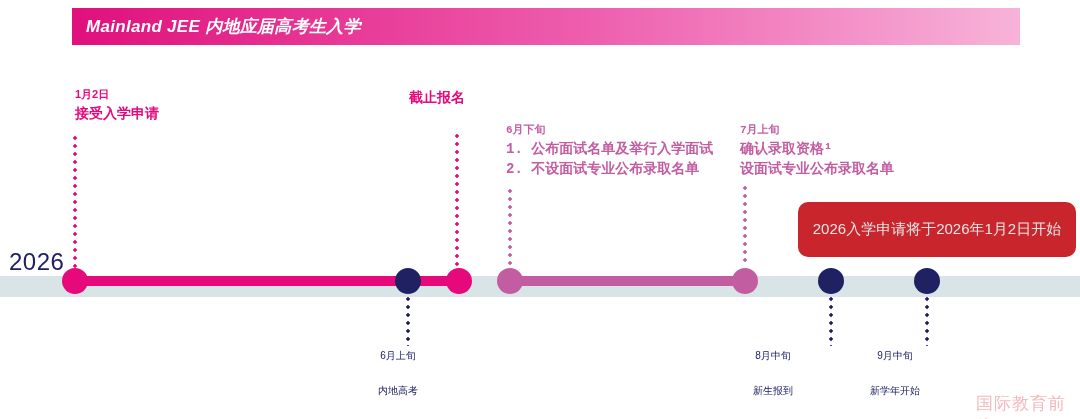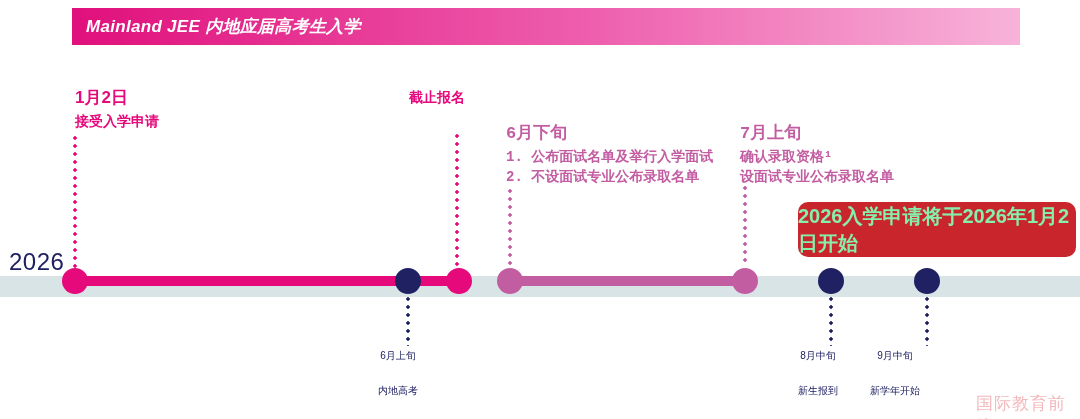--- a/index.html
+++ b/index.html
@@ -26,36 +26,36 @@
     color: #ffffff;
     font-weight: bold;
     font-size: 17px;
     padding-left: 14px;
     letter-spacing: 0.3px;
     font-style: italic;
   }
 
   
   .evt { position: absolute; line-height: 1.3; }
-  .evt .evt-date { font-weight: bold; font-size: 17px; margin-bottom: 4px; }
+  .evt .evt-date { font-weight: bold; font-size: 11px; margin-bottom: 4px; }
   .evt .evt-line { font-weight: bold; font-size: 14px; line-height: 1.25; margin-top: 2px; }
   .pink-text { color: var(--pink); }
   .orchid-text { color: var(--orchid); font-family: Liberation Mono, monospace; }
   .align-right { text-align: right; }
 
   
   .badge {
     position: absolute;
     left: 798px; top: 202px;
     width: 278px; height: 55px;
     background: var(--red);
     border-radius: 10px;
     display: flex; align-items: center; justify-content: center;
   }
-  .badge-text { color: #86efac; font-weight: bold; font-size: 20px; }
+  .badge-text { color: #e5e5e5; font-weight: normal; font-size: 15px; }
 
   
   .year-label {
     position: absolute;
     left: 9px; top: 248px;
     font-size: 24px;
     color: var(--navy);
     letter-spacing: 0.5px;
   }
   .track-band {
@@ -170,21 +170,21 @@
   <div class="vdots orchid-d" style="left:743px; top:185px; height:81px;"></div>
 
   <div class="vdots navy-d" style="left:406px; top:296px; height:50px;"></div>
   <div class="vdots navy-d" style="left:829px; top:296px; height:50px;"></div>
   <div class="vdots navy-d" style="left:925px; top:296px; height:50px;"></div>
 
   <div class="bottom-evt" style="left:333px;">
     <div class="b-date">6月上旬</div>
     <div class="b-label">内地高考</div>
   </div>
-  <div class="bottom-evt" style="left:753px;">
+  <div class="bottom-evt" style="left:708px;">
     <div class="b-date">8月中旬</div>
     <div class="b-label">新生报到</div>
   </div>
   <div class="bottom-evt" style="left:830px;">
     <div class="b-date">9月中旬</div>
     <div class="b-label">新学年开始</div>
   </div>
 
   <div class="watermark">国际教育前线</div>
 

